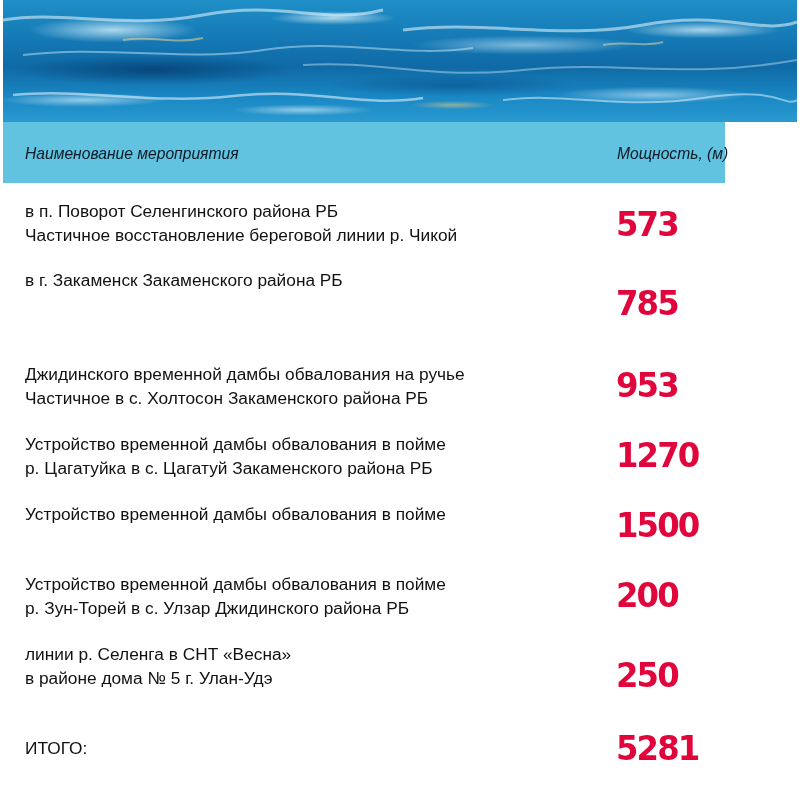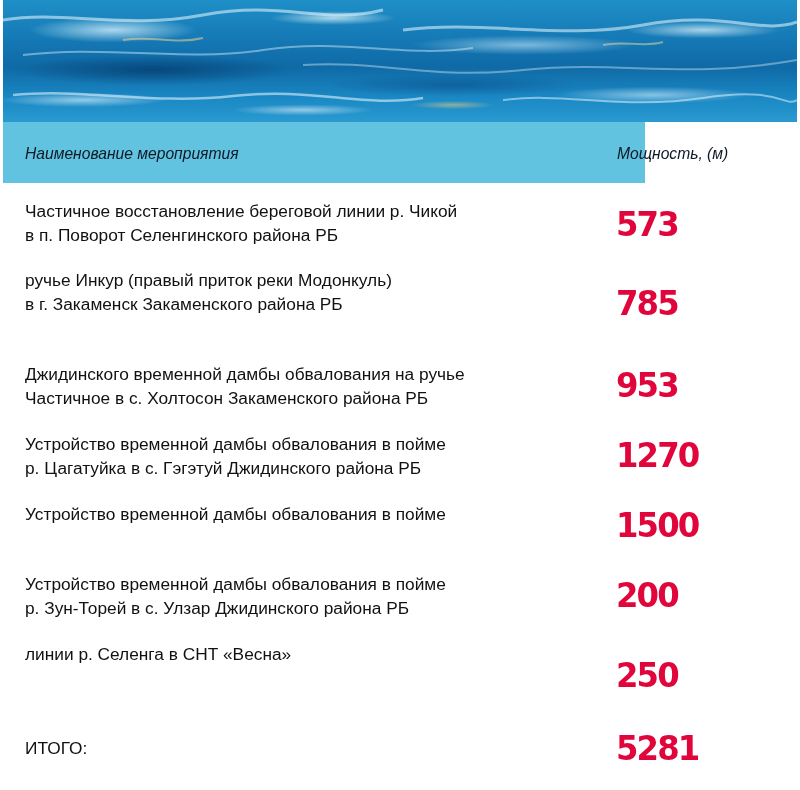--- a/index.html
+++ b/index.html
@@ -37,21 +37,21 @@
     }
     .water svg {
       position: absolute;
       left: 0;
       top: 0;
     }
     .header-band {
       position: absolute;
       left: 3px;
       top: 122px;
-      width: 642px;
+      width: 722px;
       height: 61px;
       background: #62c3e0;
     }
     .header-col {
       position: absolute;
       top: 22px;
       font-style: italic;
       font-size: 17px;
       color: #0d1a26;
       transform: scaleX(0.92);
@@ -105,46 +105,45 @@
   </svg>
 </div>
 
 <div class="header-band">
   <span class="header-col header-name">Наименование мероприятия</span>
   <span class="header-col header-power">Мощность, (м)</span>
 </div>
 
 <div class="row" style="top:199px;">
   <div class="row-label">
+    <div>в п. Поворот Селенгинского района РБ</div>
     <div>Частичное восстановление береговой линии р. Чикой</div>
-    <div>в п. Поворот Селенгинского района РБ</div>
   </div>
   <div class="row-value" style="top:8px;">573</div>
 </div>
 
 <div class="row" style="top:268px;">
   <div class="row-label">
-    <div>ручье Инкур (правый приток реки Модонкуль)</div>
     <div>в г. Закаменск Закаменского района РБ</div>
   </div>
   <div class="row-value" style="top:18px;">785</div>
 </div>
 
 <div class="row" style="top:362px;">
   <div class="row-label">
     <div>Джидинского временной дамбы обвалования на ручье</div>
     <div>Частичное в с. Холтосон Закаменского района РБ</div>
   </div>
   <div class="row-value" style="top:6px;">953</div>
 </div>
 
 <div class="row" style="top:432px;">
   <div class="row-label">
     <div>Устройство временной дамбы обвалования в пойме</div>
-    <div>р. Цагатуйка в с. Гэгэтуй Джидинского района РБ</div>
+    <div>р. Цагатуйка в с. Цагатуй Закаменского района РБ</div>
   </div>
   <div class="row-value" style="top:6px;">1270</div>
 </div>
 
 <div class="row" style="top:502px;">
   <div class="row-label">
     <div>Устройство временной дамбы обвалования в пойме</div>
   </div>
   <div class="row-value" style="top:6px;">1500</div>
 </div>
@@ -153,20 +152,21 @@
   <div class="row-label">
     <div>Устройство временной дамбы обвалования в пойме</div>
     <div>р. Зун-Торей в с. Улзар Джидинского района РБ</div>
   </div>
   <div class="row-value" style="top:6px;">200</div>
 </div>
 
 <div class="row" style="top:642px;">
   <div class="row-label">
     <div>линии р. Селенга в СНТ «Весна»</div>
+    <div>в районе дома № 5 г. Улан-Удэ</div>
   </div>
   <div class="row-value" style="top:16px;">250</div>
 </div>
 
 <div class="row" style="top:736px;">
   <div class="row-label">
     <div>ИТОГО:</div>
   </div>
   <div class="row-value" style="top:-5px;">5281</div>
 </div>

